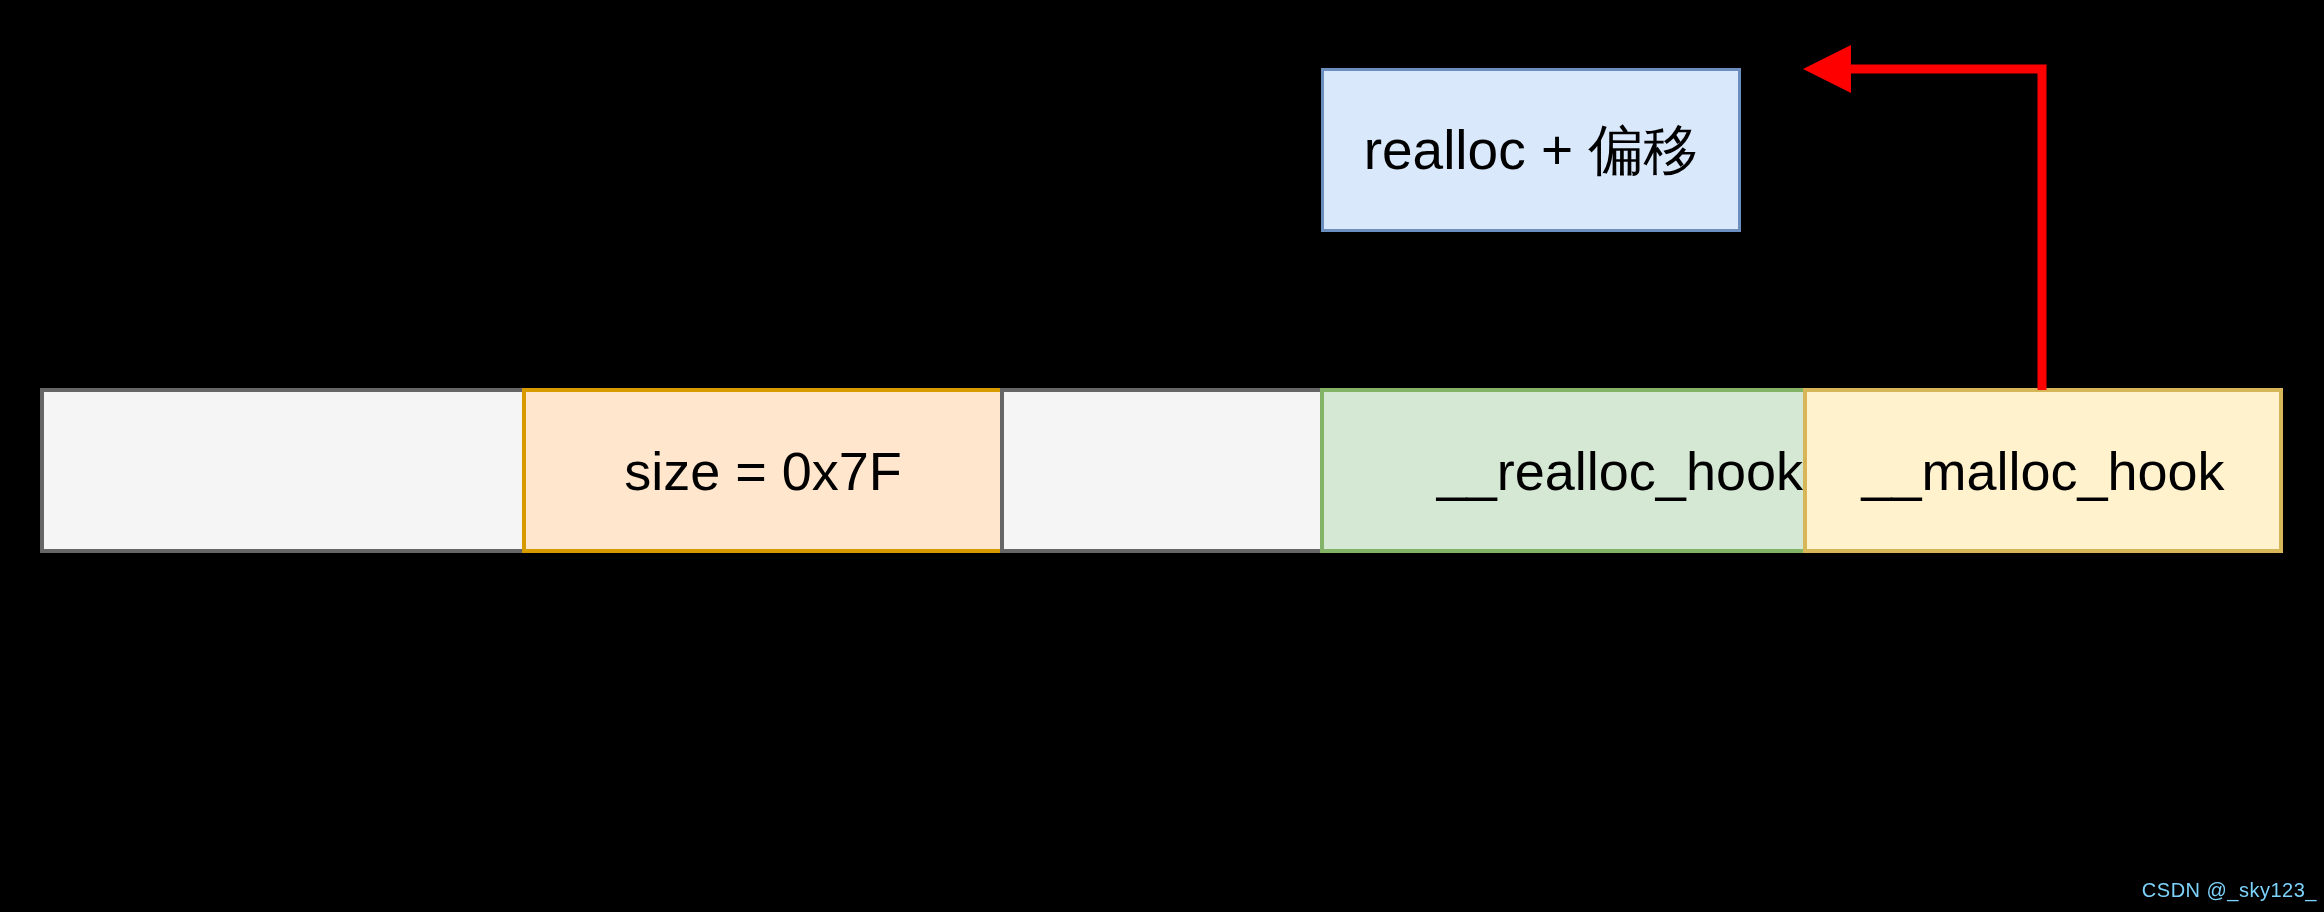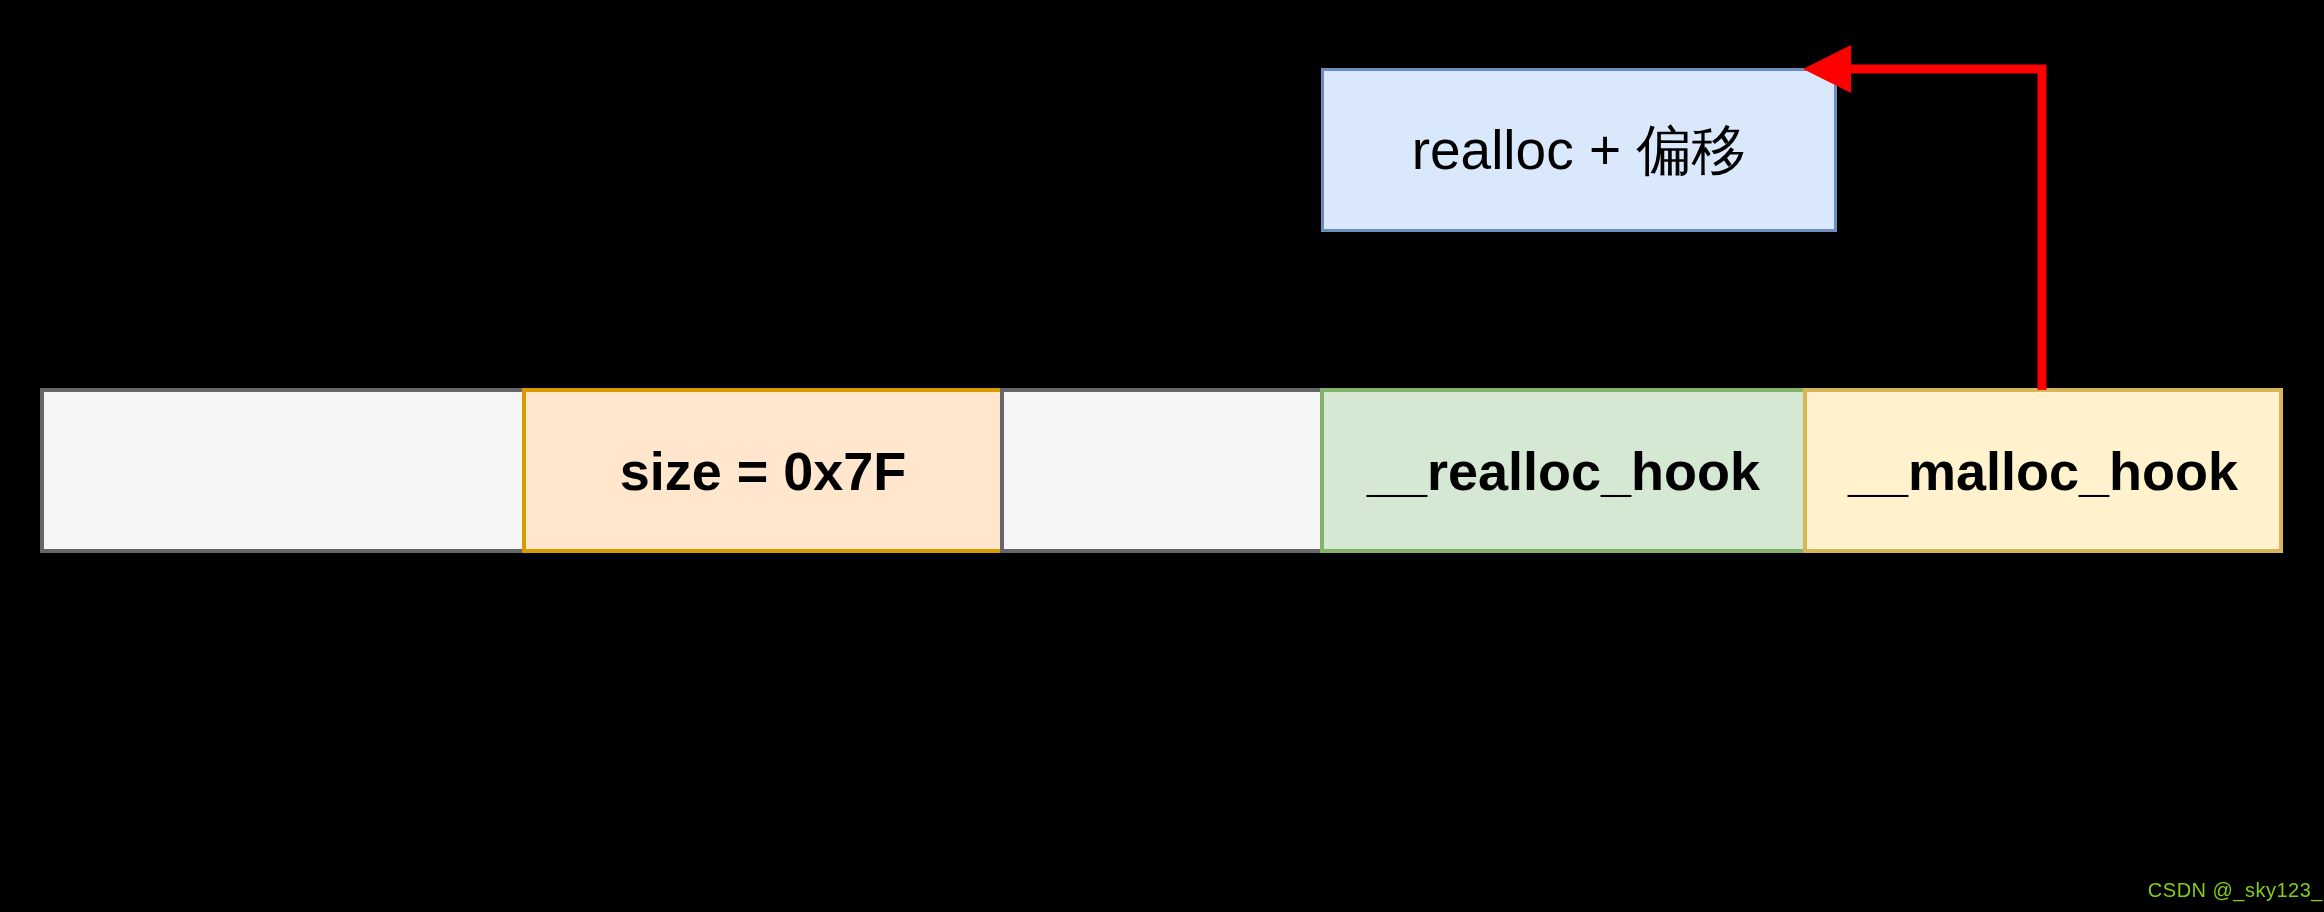--- a/index.html
+++ b/index.html
@@ -28,21 +28,21 @@
     justify-content: center;
     color: #000000;
     white-space: nowrap;
     line-height: 1;
   }
 
   
   #node-realloc-offset {
     left: 1321px;
     top: 68px;
-    width: 516px;
+    width: 420px;
     height: 164px;
     background: #DAE8FC;
     border: 3px solid #6C8EBF;
     font-size: 55px;
   }
 
   
   #node-one-gadget {
     left: 1321px;
     top: 708px;
@@ -67,55 +67,55 @@
     top: 0;
     height: 165px;
     display: flex;
     align-items: center;
     justify-content: center;
     color: #000000;
     white-space: nowrap;
     line-height: 1;
     font-size: 54px;
     overflow: visible;
-    font-weight: bold;
   }
   .cell-empty {
     background: #F5F5F5;
     border: 4px solid #666666;
   }
   .cell-size {
     background: #FFE6CC;
     border: 4px solid #D79B00;
   }
   .cell-realloc {
     background: #D5E8D4;
     border: 4px solid #82B366;
+    justify-content: flex-end;
   }
   .cell-malloc {
     background: #FFF2CC;
     border: 4px solid #D6B656;
   }
 
   
   #arrow-malloc-to-realloc {
     position: absolute;
     left: 0;
     top: 0;
     width: 2324px;
     height: 912px;
     pointer-events: none;
   }
 
   
   #watermark {
     position: absolute;
-    right: 1px;
+    right: 7px;
     bottom: 10px;
-    color: #84cc16;
+    color: #7dd3fc;
     font-size: 20px;
     letter-spacing: 0.5px;
     white-space: nowrap;
   }
 </style>
 </head>
 <body>
 
 <div id="stage">
 

